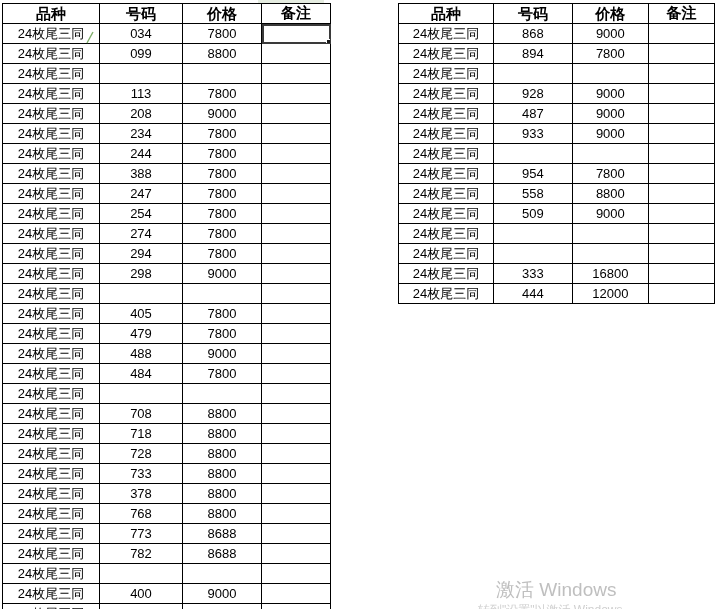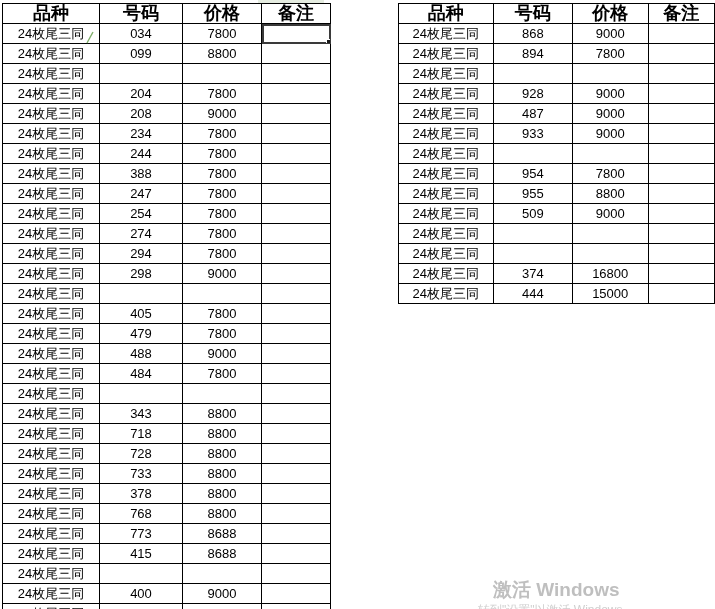--- a/index.html
+++ b/index.html
@@ -28,26 +28,26 @@
     padding: 0 2px;
     text-align: center;
     vertical-align: middle;
     font-weight: normal;
     overflow: hidden;
     white-space: nowrap;
     line-height: 17px;
   }
   table.grid th {
     font-weight: bold;
-    font-size: 18px;
+    font-size: 15px;
   }
   .c-kind  { width: 92px; text-align: left; padding-left: 3px; }
   .c-num   { width: 78px; }
   .c-price { width: 74px; }
-  .c-note  { width: 64px; }
+  .c-note  { width: 64px; font-family: Liberation Serif, serif; }
 
   
   #left-table {
     position: absolute;
     left: 2px;
     top: 3px;
   }
   
   #right-table {
     position: absolute;
@@ -88,21 +88,20 @@
     left: 478px;
     top: 578px;
     color: #c8c8c8;
     text-align: center;
     user-select: none;
   }
   .watermark .wm-main {
     font-size: 19px;
     line-height: 24px;
     color: #bfbfbf;
-    font-weight: bold;
   }
   .watermark .wm-sub {
     font-size: 12px;
     line-height: 16px;
     color: #cfcfcf;
   }
 
   
   .top-artifact {
     position: absolute;
@@ -144,21 +143,21 @@
           <td class="c-note"></td>
         </tr>
         <tr>
           <td class="c-kind">24枚尾三同</td>
           <td class="c-num"></td>
           <td class="c-price"></td>
           <td class="c-note"></td>
         </tr>
         <tr>
           <td class="c-kind">24枚尾三同</td>
-          <td class="c-num">204</td>
+          <td class="c-num">113</td>
           <td class="c-price">7800</td>
           <td class="c-note"></td>
         </tr>
         <tr>
           <td class="c-kind">24枚尾三同</td>
           <td class="c-num">208</td>
           <td class="c-price">9000</td>
           <td class="c-note"></td>
         </tr>
         <tr>
@@ -240,21 +239,21 @@
           <td class="c-note"></td>
         </tr>
         <tr>
           <td class="c-kind">24枚尾三同</td>
           <td class="c-num"></td>
           <td class="c-price"></td>
           <td class="c-note"></td>
         </tr>
         <tr>
           <td class="c-kind">24枚尾三同</td>
-          <td class="c-num">343</td>
+          <td class="c-num">708</td>
           <td class="c-price">8800</td>
           <td class="c-note"></td>
         </tr>
         <tr>
           <td class="c-kind">24枚尾三同</td>
           <td class="c-num">718</td>
           <td class="c-price">8800</td>
           <td class="c-note"></td>
         </tr>
         <tr>
@@ -282,21 +281,21 @@
           <td class="c-note"></td>
         </tr>
         <tr>
           <td class="c-kind">24枚尾三同</td>
           <td class="c-num">773</td>
           <td class="c-price">8688</td>
           <td class="c-note"></td>
         </tr>
         <tr>
           <td class="c-kind">24枚尾三同</td>
-          <td class="c-num">415</td>
+          <td class="c-num">782</td>
           <td class="c-price">8688</td>
           <td class="c-note"></td>
         </tr>
         <tr>
           <td class="c-kind">24枚尾三同</td>
           <td class="c-num"></td>
           <td class="c-price"></td>
           <td class="c-note"></td>
         </tr>
         <tr>
@@ -371,21 +370,21 @@
           <td class="c-note"></td>
         </tr>
         <tr>
           <td class="c-kind">24枚尾三同</td>
           <td class="c-num">954</td>
           <td class="c-price">7800</td>
           <td class="c-note"></td>
         </tr>
         <tr>
           <td class="c-kind">24枚尾三同</td>
-          <td class="c-num">955</td>
+          <td class="c-num">558</td>
           <td class="c-price">8800</td>
           <td class="c-note"></td>
         </tr>
         <tr>
           <td class="c-kind">24枚尾三同</td>
           <td class="c-num">509</td>
           <td class="c-price">9000</td>
           <td class="c-note"></td>
         </tr>
         <tr>
@@ -395,28 +394,28 @@
           <td class="c-note"></td>
         </tr>
         <tr>
           <td class="c-kind">24枚尾三同</td>
           <td class="c-num"></td>
           <td class="c-price"></td>
           <td class="c-note"></td>
         </tr>
         <tr>
           <td class="c-kind">24枚尾三同</td>
-          <td class="c-num">374</td>
+          <td class="c-num">333</td>
           <td class="c-price">16800</td>
           <td class="c-note"></td>
         </tr>
         <tr>
           <td class="c-kind">24枚尾三同</td>
           <td class="c-num">444</td>
-          <td class="c-price">15000</td>
+          <td class="c-price">12000</td>
           <td class="c-note"></td>
         </tr>
       </tbody>
   </table>
 
   <div class="watermark">
     <div class="wm-main">激活 Windows</div>
     <div class="wm-sub">转到"设置"以激活 Windows。</div>
   </div>
 

